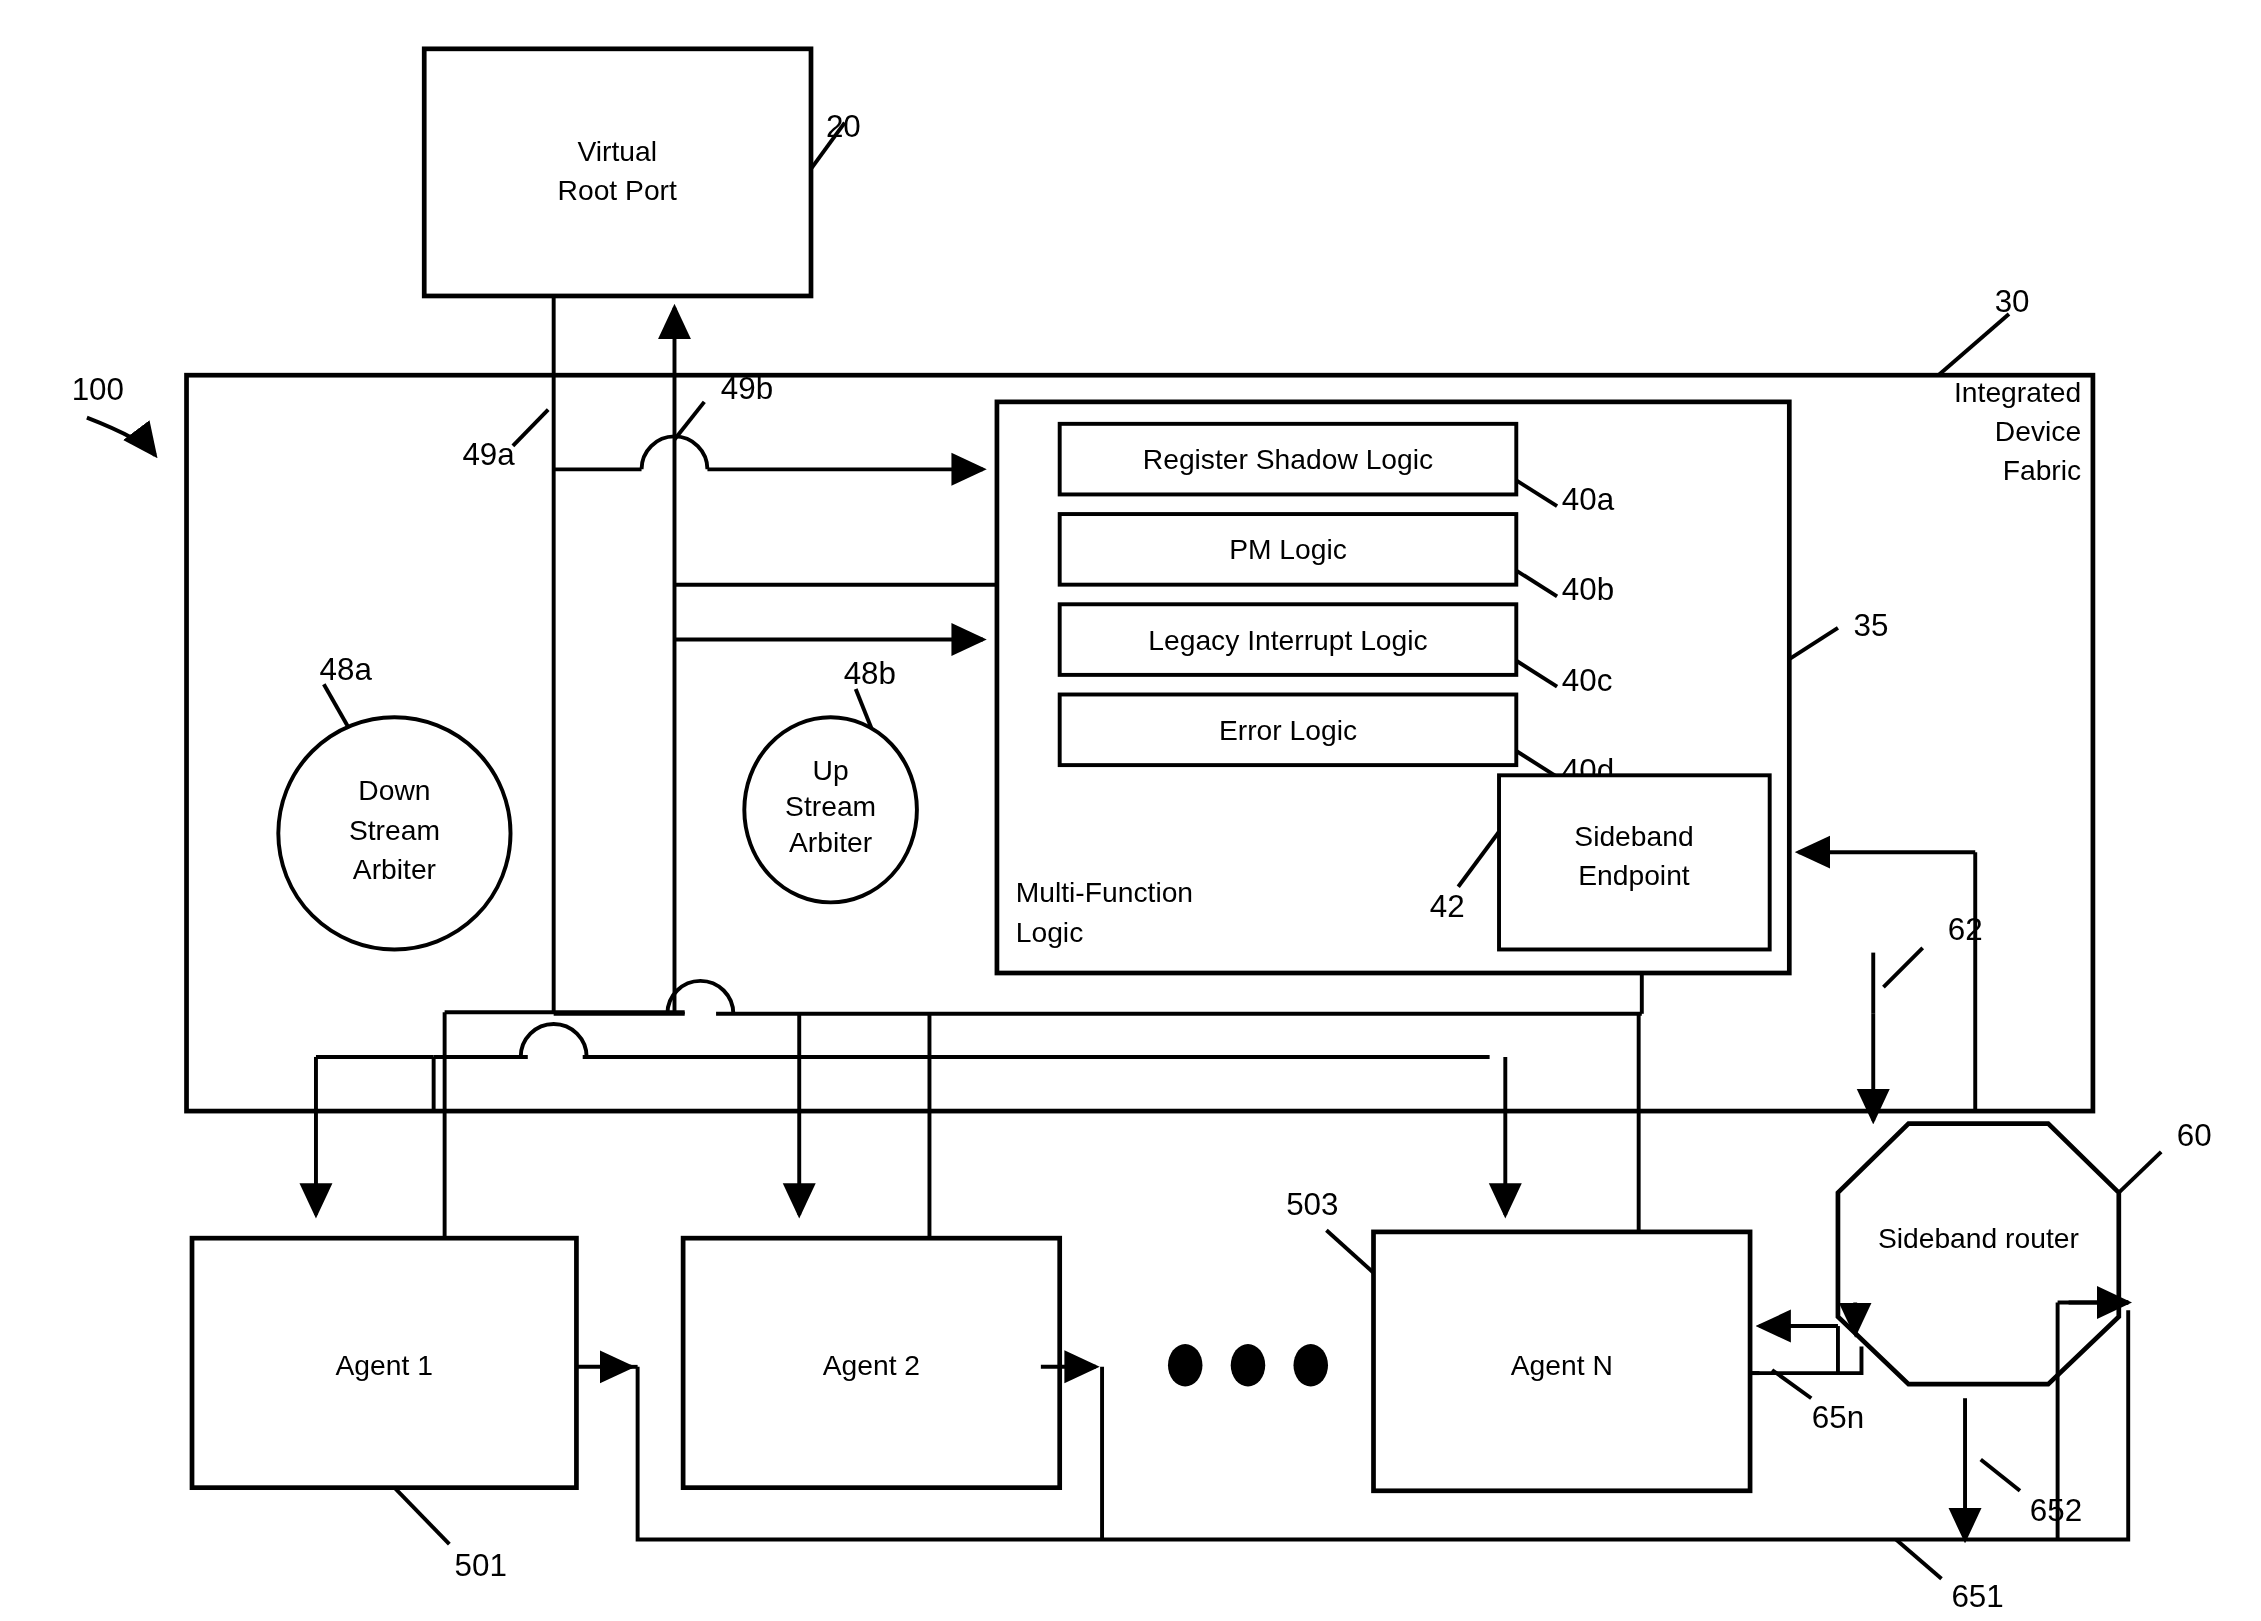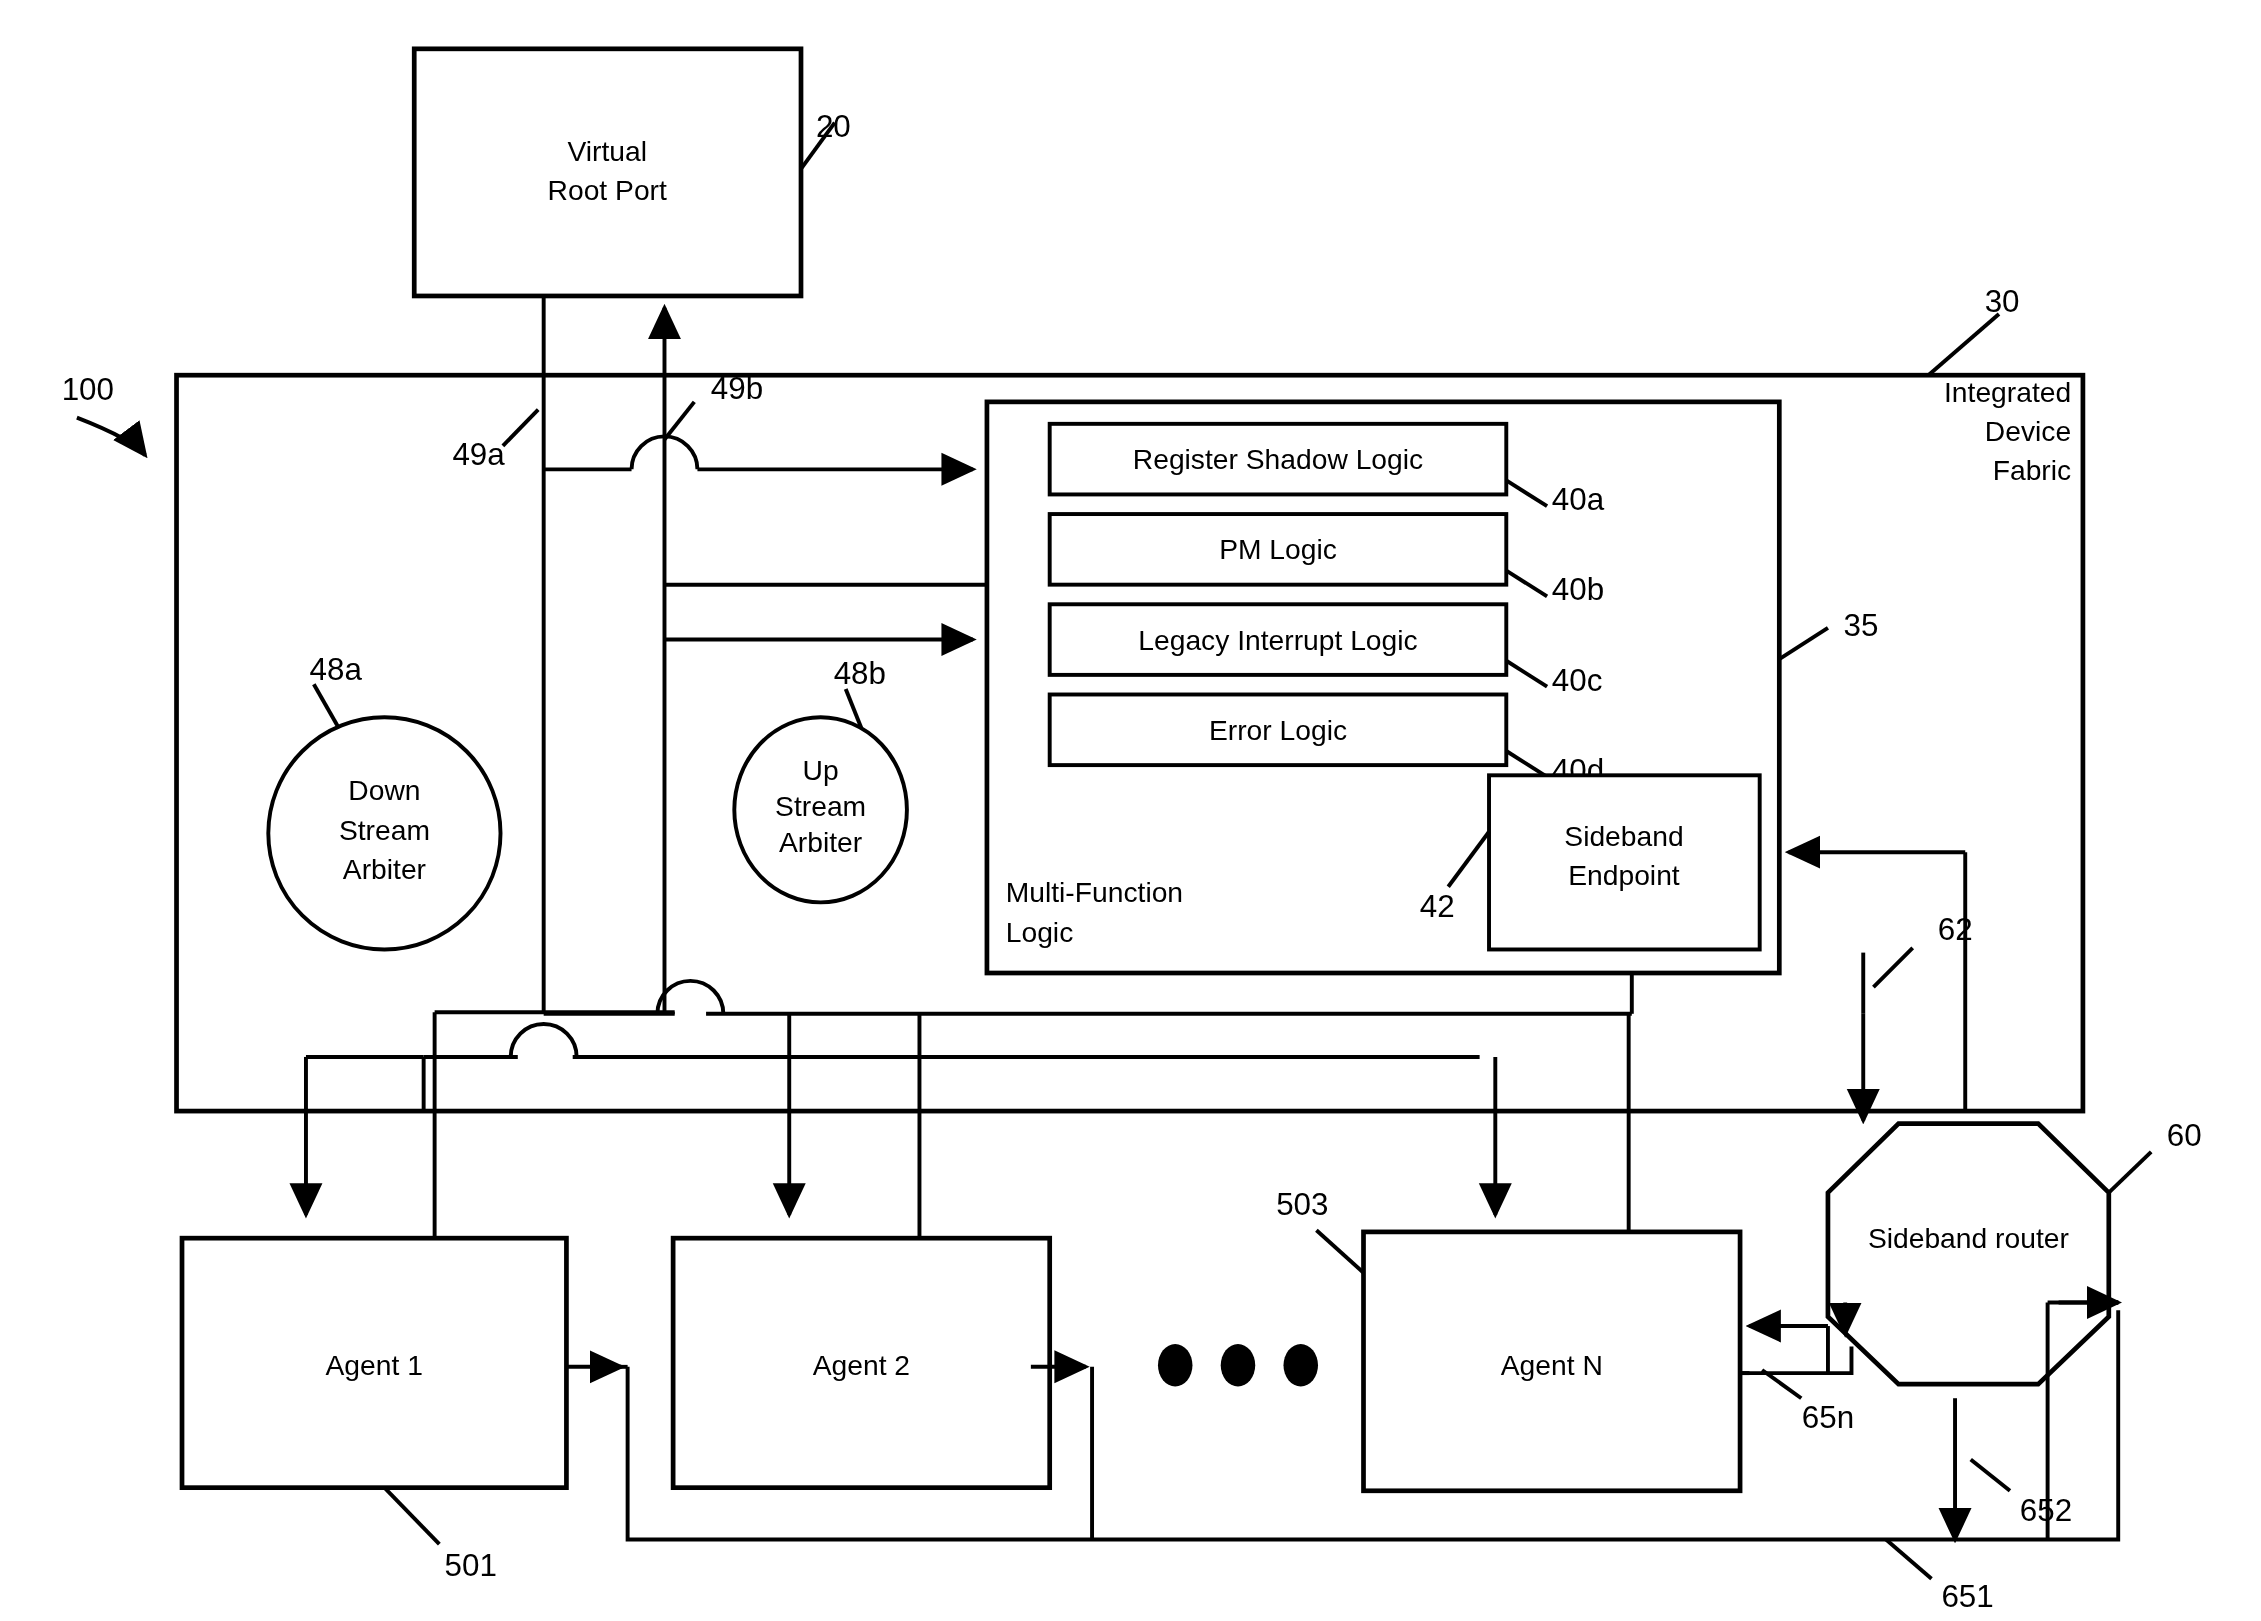--- a/index.html
+++ b/index.html
@@ -12,20 +12,21 @@
     width: 2261px;
     height: 1622px;
     font-family: "Liberation Sans", sans-serif;
     color: #000000;
     overflow: hidden;
   }
   #stage {
     position: relative;
     width: 2009px;
     height: 1622px;
+    margin-left: 10px;
   }
   svg#diagram {
     position: absolute;
     top: 0; left: 0;
     width: 2261px;
     height: 1622px;
   }
   
   .t-box   { font-family: "Liberation Sans", sans-serif; font-size: 36px; fill: #000; }
   .t-ref   { font-family: "Liberation Sans", sans-serif; font-size: 40px; fill: #000; }

